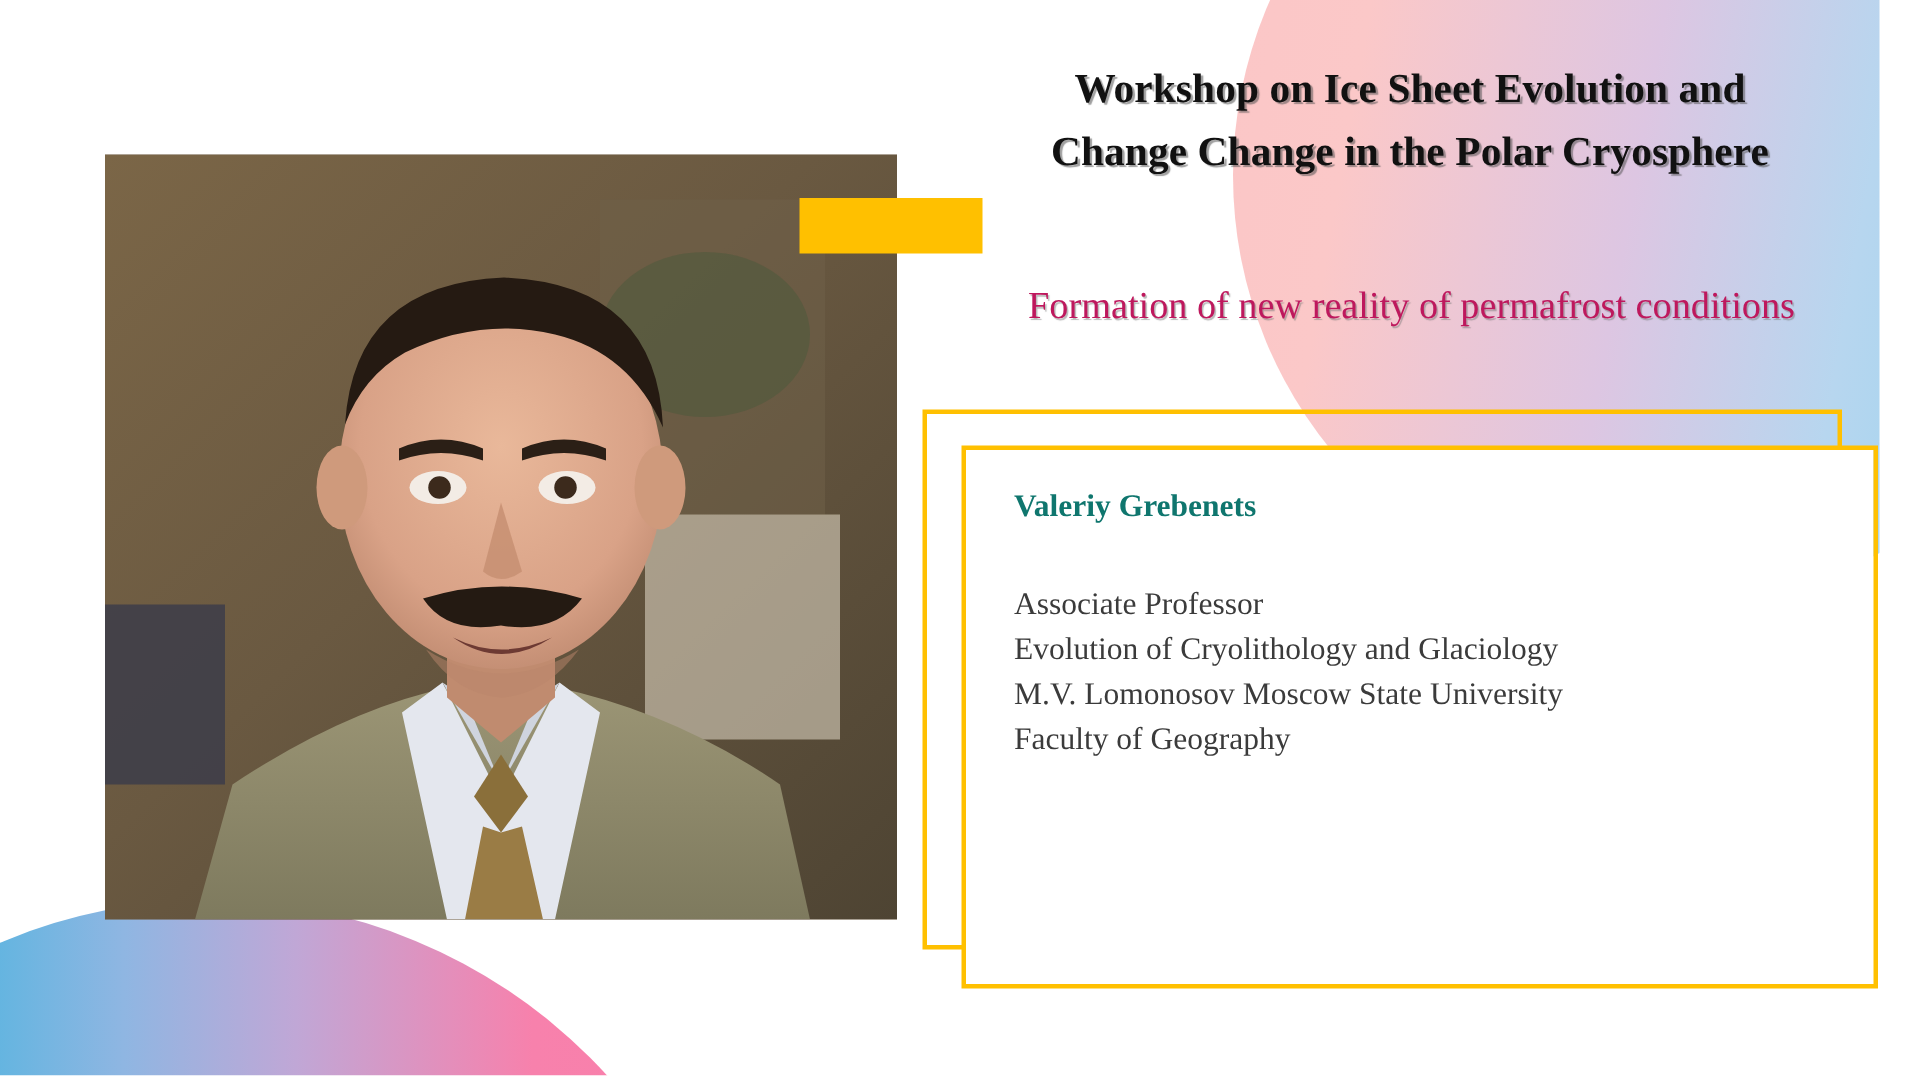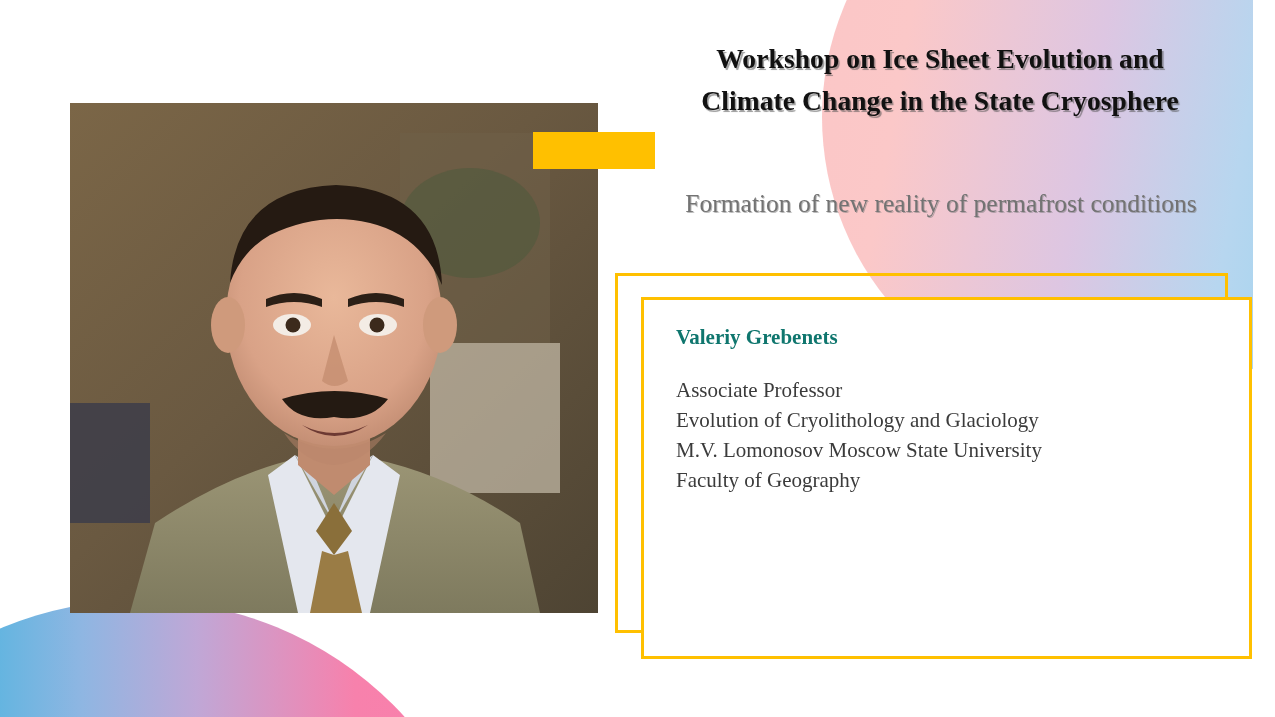--- a/index.html
+++ b/index.html
@@ -80,21 +80,21 @@
 
   #subtitle-block {
     position: absolute;
     left: 608px;
     top: 186px;
     width: 666px;
     text-align: center;
   }
   #subtitle-block .line {
     font-size: 25.5px;
-    color: #737373;
+    color: #be185d;
     line-height: 1.42;
     text-shadow: 1px 1px 0.6px rgba(120,120,120,0.5);
     white-space: nowrap;
   }
 
   
   #frame-back {
     position: absolute;
     left: 615px;
     top: 273px;
@@ -132,21 +132,21 @@
     width: 560px;
     color: #3a3a3a;
   }
   #speaker-name {
     font-size: 21px;
     font-weight: bold;
     color: #0f766e;
     line-height: 1.2;
   }
   .info-group {
-    margin-top: 26px;
+    margin-top: 38px;
   }
   .info-group .info-line {
     font-size: 21px;
     color: #3b3b3b;
     line-height: 1.42;
     white-space: nowrap;
   }
   .info-group.schedule {
     margin-top: 22px;
   }
@@ -217,21 +217,21 @@
       <path d="M232 322 Q264 344 298 322 Q264 338 232 322 Z" fill="#6d3a33"></path>
 
       <path d="M214 330 Q264 362 316 330 Q294 360 264 362 Q234 360 214 330 Z" fill="#b9866b" opacity="0.5"></path>
     </svg>
   </div>
 
   <div id="yellow-accent"></div>
 
   <div id="title-block">
     <div class="line">Workshop on Ice Sheet Evolution and</div>
-    <div class="line">Climate Change in the State Cryosphere</div>
+    <div class="line">Change Change in the Polar Cryosphere</div>
   </div>
 
   <div id="subtitle-block">
     <div class="line">Formation of new reality of permafrost conditions</div>
   </div>
 
   <div id="frame-back"></div>
   <div id="frame-front-fill"></div>
   <div id="frame-front"></div>
 

